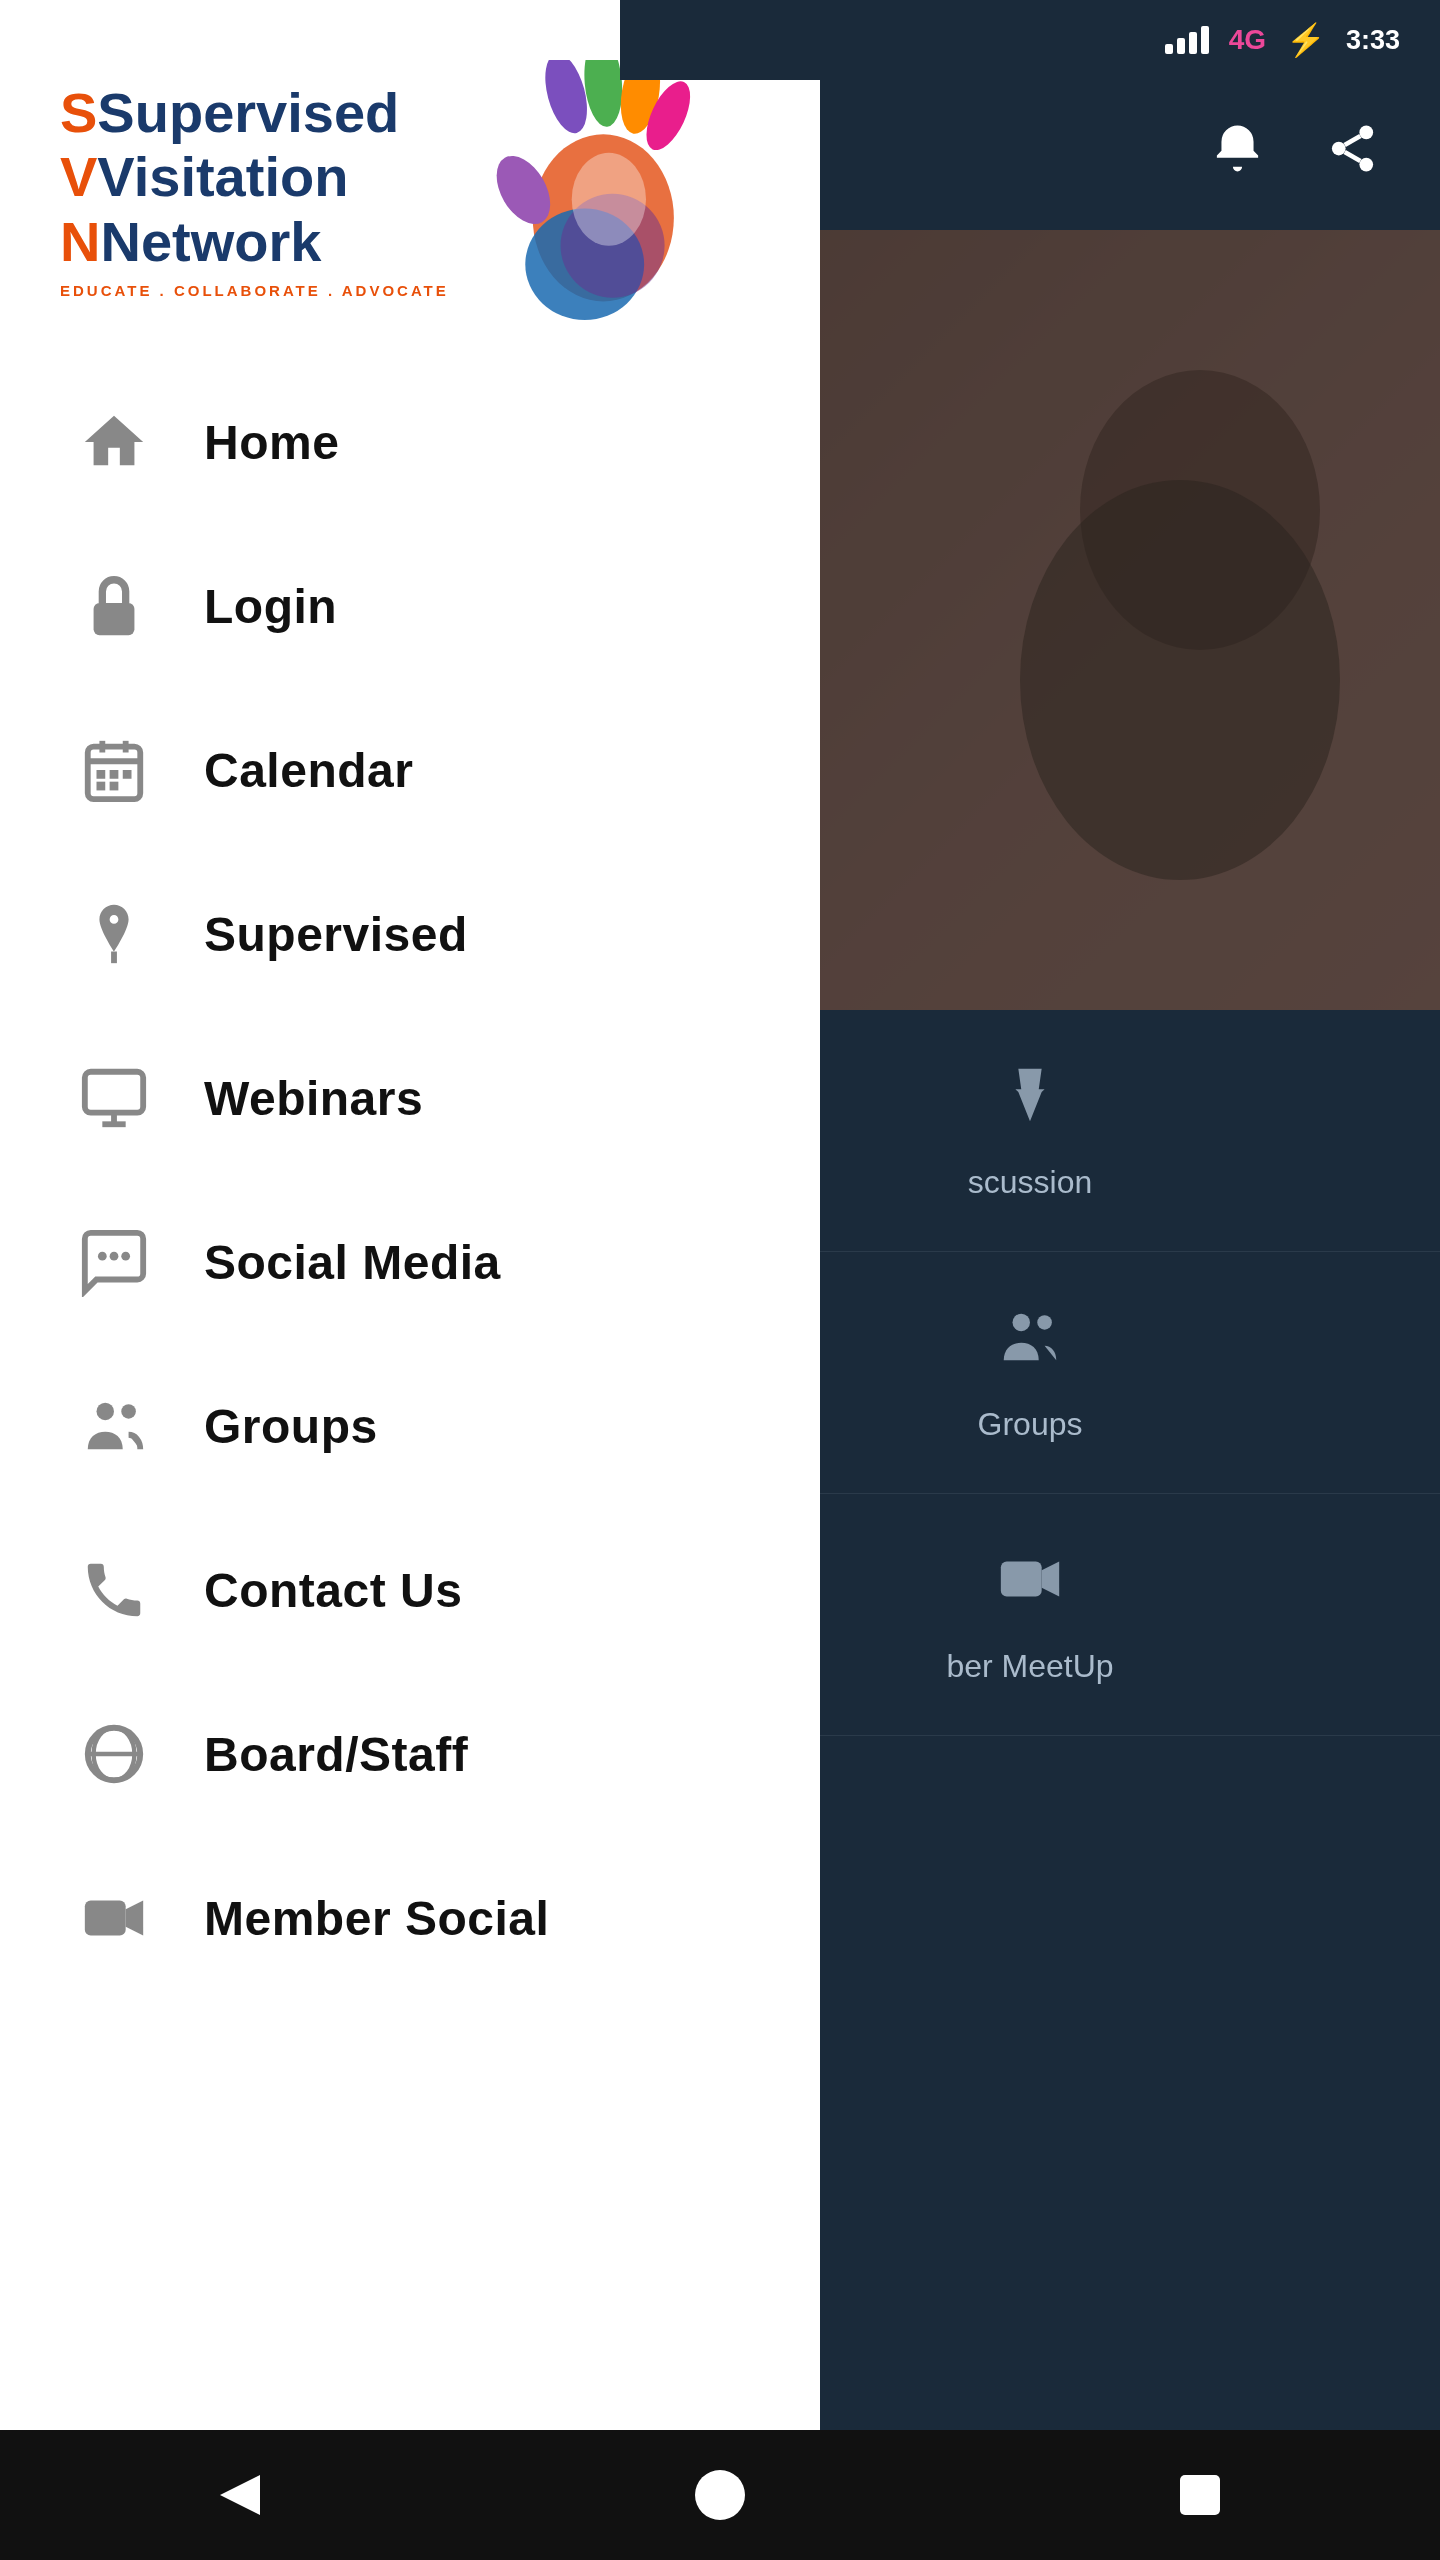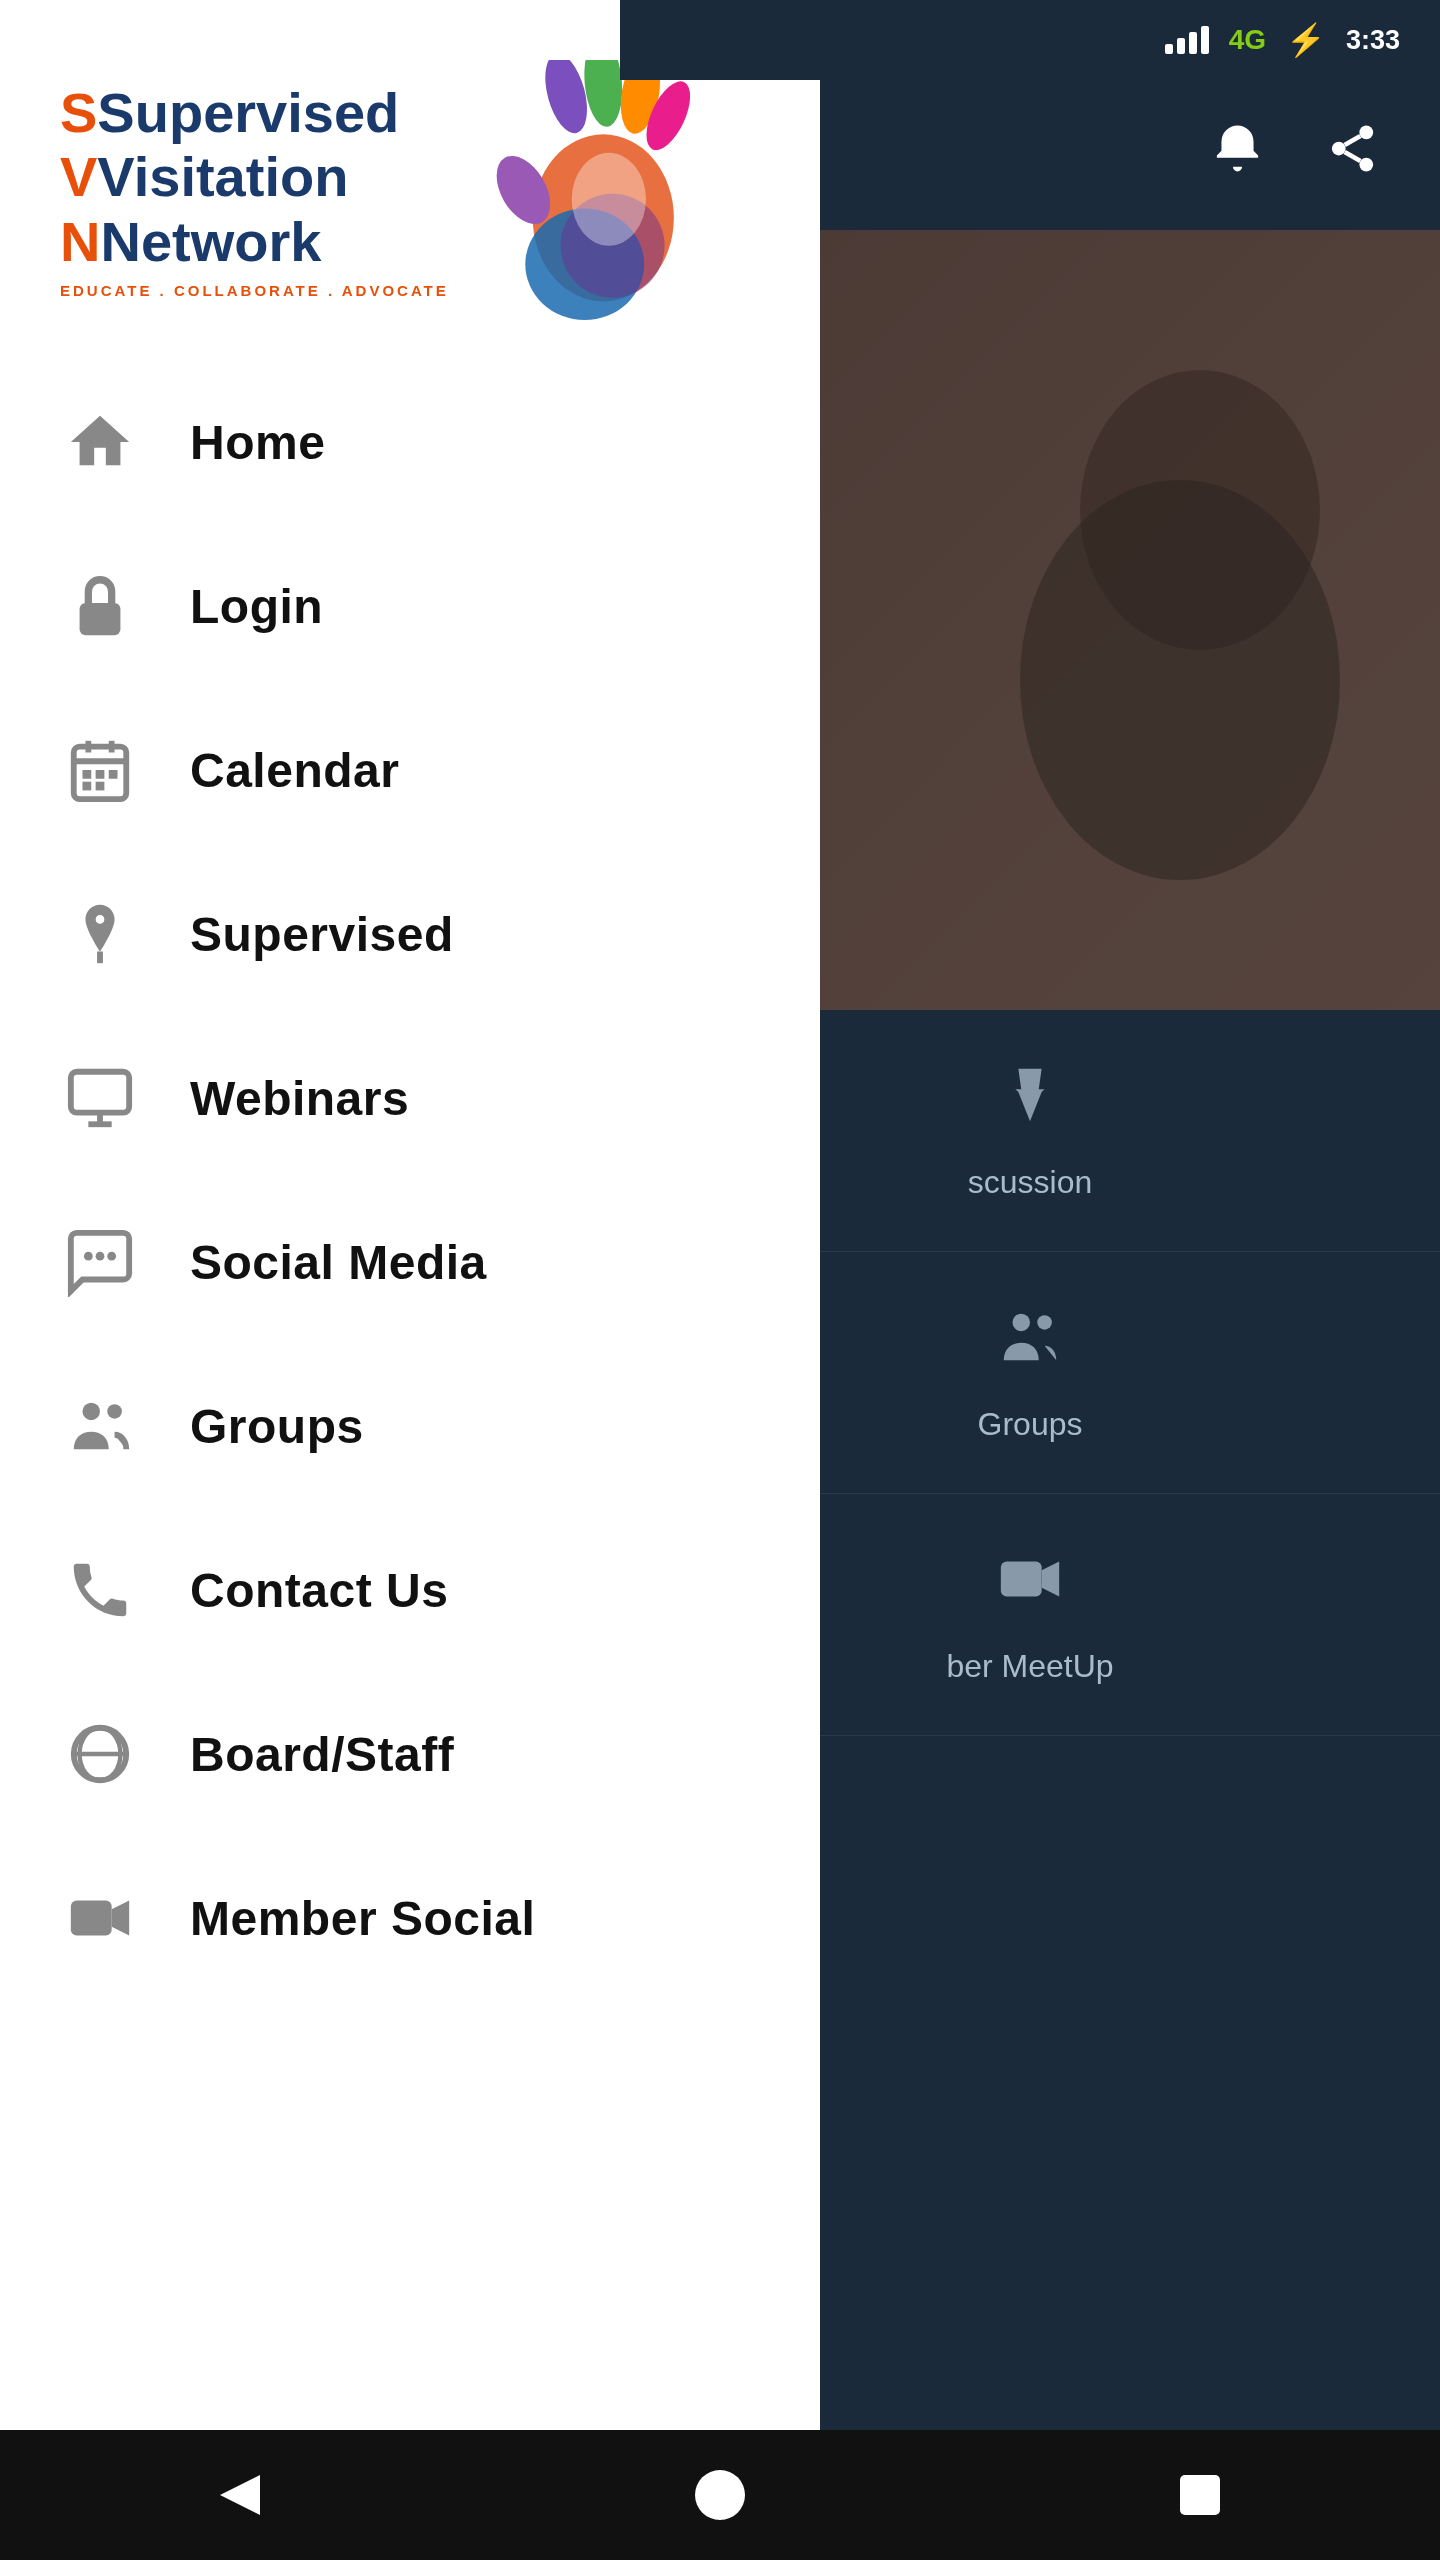--- a/index.html
+++ b/index.html
@@ -35,21 +35,21 @@
       font-size: 32px;
     }
 
     .time-text {
       color: white;
       font-size: 27px;
       font-weight: bold;
     }
 
     .status-bar-label-4g {
-      color: #84cc16;
+      color: #ec4899;
       font-size: 28px;
       font-weight: bold;
       text-align: right;
     }
 
     
     .top-action-bar {
       position: absolute;
       top: 80px;
       right: 0;
@@ -176,21 +176,21 @@
 
     
     .hand-svg {
       width: 230px;
       height: 260px;
     }
 
     
     .nav-list {
       list-style: none;
-      padding: 0 30px;
+      padding: 0 44px;
     }
 
     .nav-item {
       display: flex;
       align-items: center;
       padding: 42px 30px;
       border-bottom: none;
       cursor: pointer;
       gap: 50px;
     }

